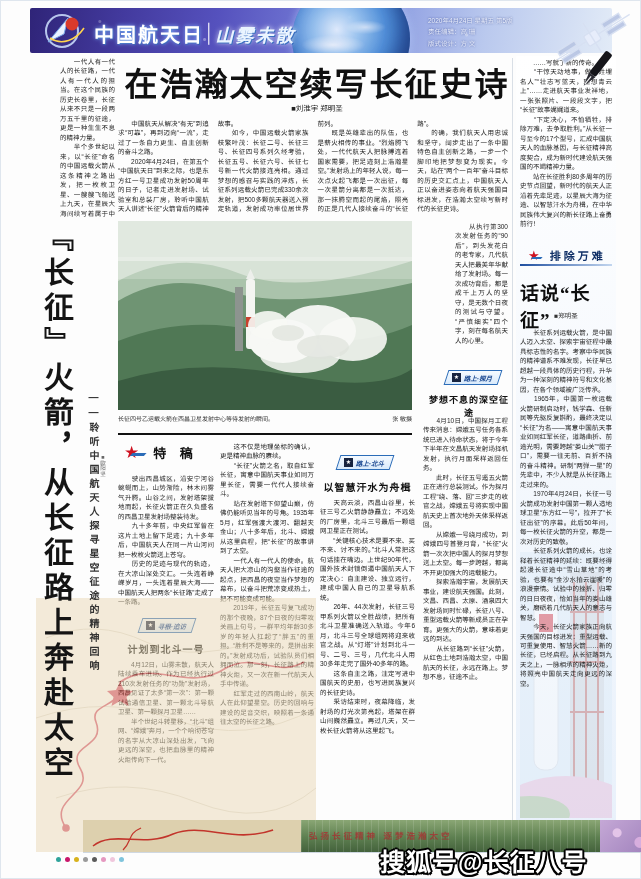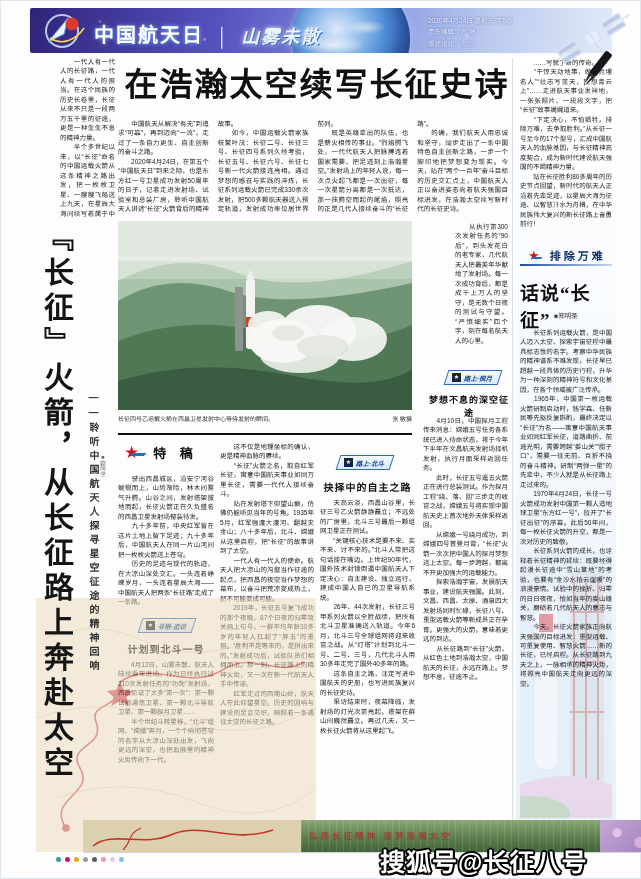--- a/index.html
+++ b/index.html
@@ -16,21 +16,21 @@
       radial-gradient(circle at 55% 20%, rgba(255,255,255,.3) 0 1px, transparent 2px),
       radial-gradient(circle at 75% 60%, rgba(255,255,255,.35) 0 1px, transparent 2px),
       linear-gradient(100deg,#2f2478 0%,#433a9e 16%,#5551bd 32%,#6f74d2 47%,#8f9fe2 62%,#bac9ee 78%,#e2ebf7 100%); }
   .earth { position:absolute; left:262px; top:-28px; width:118px; height:118px; border-radius:50%;
     background: radial-gradient(circle at 38% 42%, #e8f4ff 0%, #9cc8f0 22%, #4b8ed8 48%, #2a63b5 72%, #174687 100%);
     box-shadow: inset -8px -10px 18px rgba(10,30,90,.55), 0 0 10px rgba(190,215,255,.6); opacity:.9; }
   .earth:after { content:""; position:absolute; inset:0; border-radius:50%;
     background: radial-gradient(ellipse 46px 14px at 35% 55%, rgba(255,255,255,.8), transparent 70%),
                 radial-gradient(ellipse 30px 10px at 62% 40%, rgba(255,255,255,.65), transparent 70%); }
   .logo-emblem { position:absolute; left:12px; top:4px; }
-  .brand { position:absolute; left:64px; top:11px; display:flex; align-items:flex-end; gap:13px; white-space:nowrap; }
+  .brand { position:absolute; left:64px; top:11px; display:flex; align-items:center; gap:0; white-space:nowrap; }
   .brand-cn { font-size:20px; font-weight:900; color:#fff; letter-spacing:2px;
               text-shadow:0 0 4px #86b4ff, 1px 1px 0 #2b55a8; }
   .brand-sep { color:rgba(255,255,255,.85); font-size:18px; font-weight:200; }
   .brand-sub { font-size:18px; font-weight:900; font-style:italic; letter-spacing:2px; color:#eaf4ff;
                text-shadow:1px 1px 0 #3a6fc0, 0 0 5px rgba(255,255,255,.9); }
   .mast-info { position:absolute; left:398px; top:7px; width:150px; font-size:6.5px; line-height:1.75;
                color:#eef2ff; text-shadow:0 0 2px rgba(20,40,120,.8); }
   .station { position:absolute; left:540px; top:0; z-index:4; }
 
   
@@ -153,20 +153,21 @@
   <div class="vrail">
     <div class="vhead">『长征』火箭，从长征路上奔赴太空</div>
     <div class="vsub">——聆听中国航天人探寻星空征途的精神回响</div>
     <div class="vby">■欧阳坚</div>
   </div>
 
   <div class="btxt" style="left:60px;top:57px;width:55px;height:160px;">　　一代人有一代人的长征路，一代人有一代人的担当。在这个民族的历史长卷里，长征从来不只是一段两万五千里的征途，更是一种生生不息的精神力量。
 　　半个多世纪以来，以“长征”命名的中国运载火箭从这条精神之路出发，把一枚枚卫星、一艘艘飞船送上九天，在星辰大海间续写着属于中国人的长征故事，也把长征精神深深写进了共和国的天疆。</div>
 
   <h1 class="headline">在浩瀚太空续写长征史诗</h1>
+  <div class="mainbyline">■刘淮宇  郑明圣</div>
 
   <div class="leadcols">　　中国航天从解决“有无”到追求“可靠”，再到迈向“一流”，走过了一条自力更生、自主创新的奋斗之路。
 　　2020年4月24日，在第五个“中国航天日”到来之际，也是东方红一号卫星成功发射50周年的日子，记者走进发射场、试验室和总装厂房，聆听中国航天人讲述“长征”火箭背后的精神故事。
 　　如今，中国运载火箭家族枝繁叶茂：长征二号、长征三号、长征四号系列久经考验，长征五号、长征六号、长征七号新一代火箭接连亮相。通过梦想的感召与实践的淬炼，长征系列运载火箭已完成330余次发射，把500多颗航天器送入预定轨道，发射成功率位居世界前列。
 　　既是英雄辈出的队伍，也是薪火相传的事业。“烈焰腾飞处，一代代航天人把脉搏连着国家需要，把足迹刻上浩瀚星空。”发射场上的年轻人说，每一次点火起飞都是一次出征，每一次星箭分离都是一次抵达，那一抹腾空而起的尾焰，照亮的正是几代人接续奋斗的“长征路”。
 　　的确，我们航天人用忠诚和坚守，阔步走出了一条中国特色自主创新之路，一步一个脚印地把梦想变为现实。今天，站在“两个一百年”奋斗目标的历史交汇点上，中国航天人正以奋进姿态向着航天强国目标进发，在浩瀚太空续写新时代的长征史诗。</div>
 
   <div class="photo">
     <svg width="294" height="189" viewBox="0 0 294 189">
       <rect width="294" height="189" fill="#aac3ab"></rect>
@@ -231,21 +232,21 @@
 　　“长征”火箭之名，取自红军长征，寓意中国航天事业如同万里长征，需要一代代人接续奋斗。
 　　站在发射塔下仰望山巅，仿佛仍能听见当年的号角。1935年5月，红军强渡大渡河、翻越夹金山；八十多年后，北斗、嫦娥从这里启程，把“长征”的故事讲到了太空。
 　　一代人有一代人的使命。航天人把大凉山的沟壑当作征途的起点，把西昌的夜空当作梦想的幕布，以奋斗把荒凉变成热土，把不可能变成可能。
 　　2019年，长征五号复飞成功的那个夜晚，87个日夜的归零攻关画上句号，一群平均年龄30多岁的年轻人扛起了“胖五”的重担。“胜利不是等来的，是拼出来的。”发射成功后，试验队员们相拥而泣。那一刻，长征路上的精神火炬，又一次在新一代航天人手中传递。
 　　红军走过的西南山岭，航天人在此仰望星空。历史的回响与建设的足音交织，映照着一条通往太空的长征之路。</div>
 
   <div class="badge" style="left:338px;top:455px;">
     <span class="emb">★</span>
     <span class="btext">路上·北斗</span>
   </div>
-  <div class="subhead" style="left:320px;top:479px;width:95px;">抉择中的自主之路</div>
+  <div class="subhead" style="left:320px;top:479px;width:95px;">以智慧汗水为舟楫</div>
   <div class="btxt" style="left:320px;top:498px;width:95px;height:320px;">　　天高云淡，西昌山谷里，长征三号乙火箭静静矗立；不远处的厂房里，北斗三号最后一颗组网卫星正在测试。
 　　“关键核心技术是要不来、买不来、讨不来的。”北斗人常把这句话挂在嘴边。上世纪90年代，国外技术封锁倒逼中国航天人下定决心：自主建设、独立运行，建成中国人自己的卫星导航系统。
 　　26年、44次发射，长征三号甲系列火箭以全胜战绩，把所有北斗卫星准确送入轨道。今年6月，北斗三号全球组网将迎来收官之战。从“灯塔”计划到北斗一号、二号、三号，几代北斗人用30多年走完了国外40多年的路。
 　　这条自主之路，注定写进中国航天的史册，也写进民族复兴的长征史诗。
 　　采访结束时，夜幕降临，发射场的灯光次第亮起，塔架在群山间巍然矗立。再过几天，又一枚长征火箭将从这里起飞。</div>
 
   <div class="rrail-bg"></div>
   <div class="vline"></div>
   <svg class="pen" width="38" height="48" viewBox="0 0 38 48">
     <g transform="rotate(38 19 24)">

